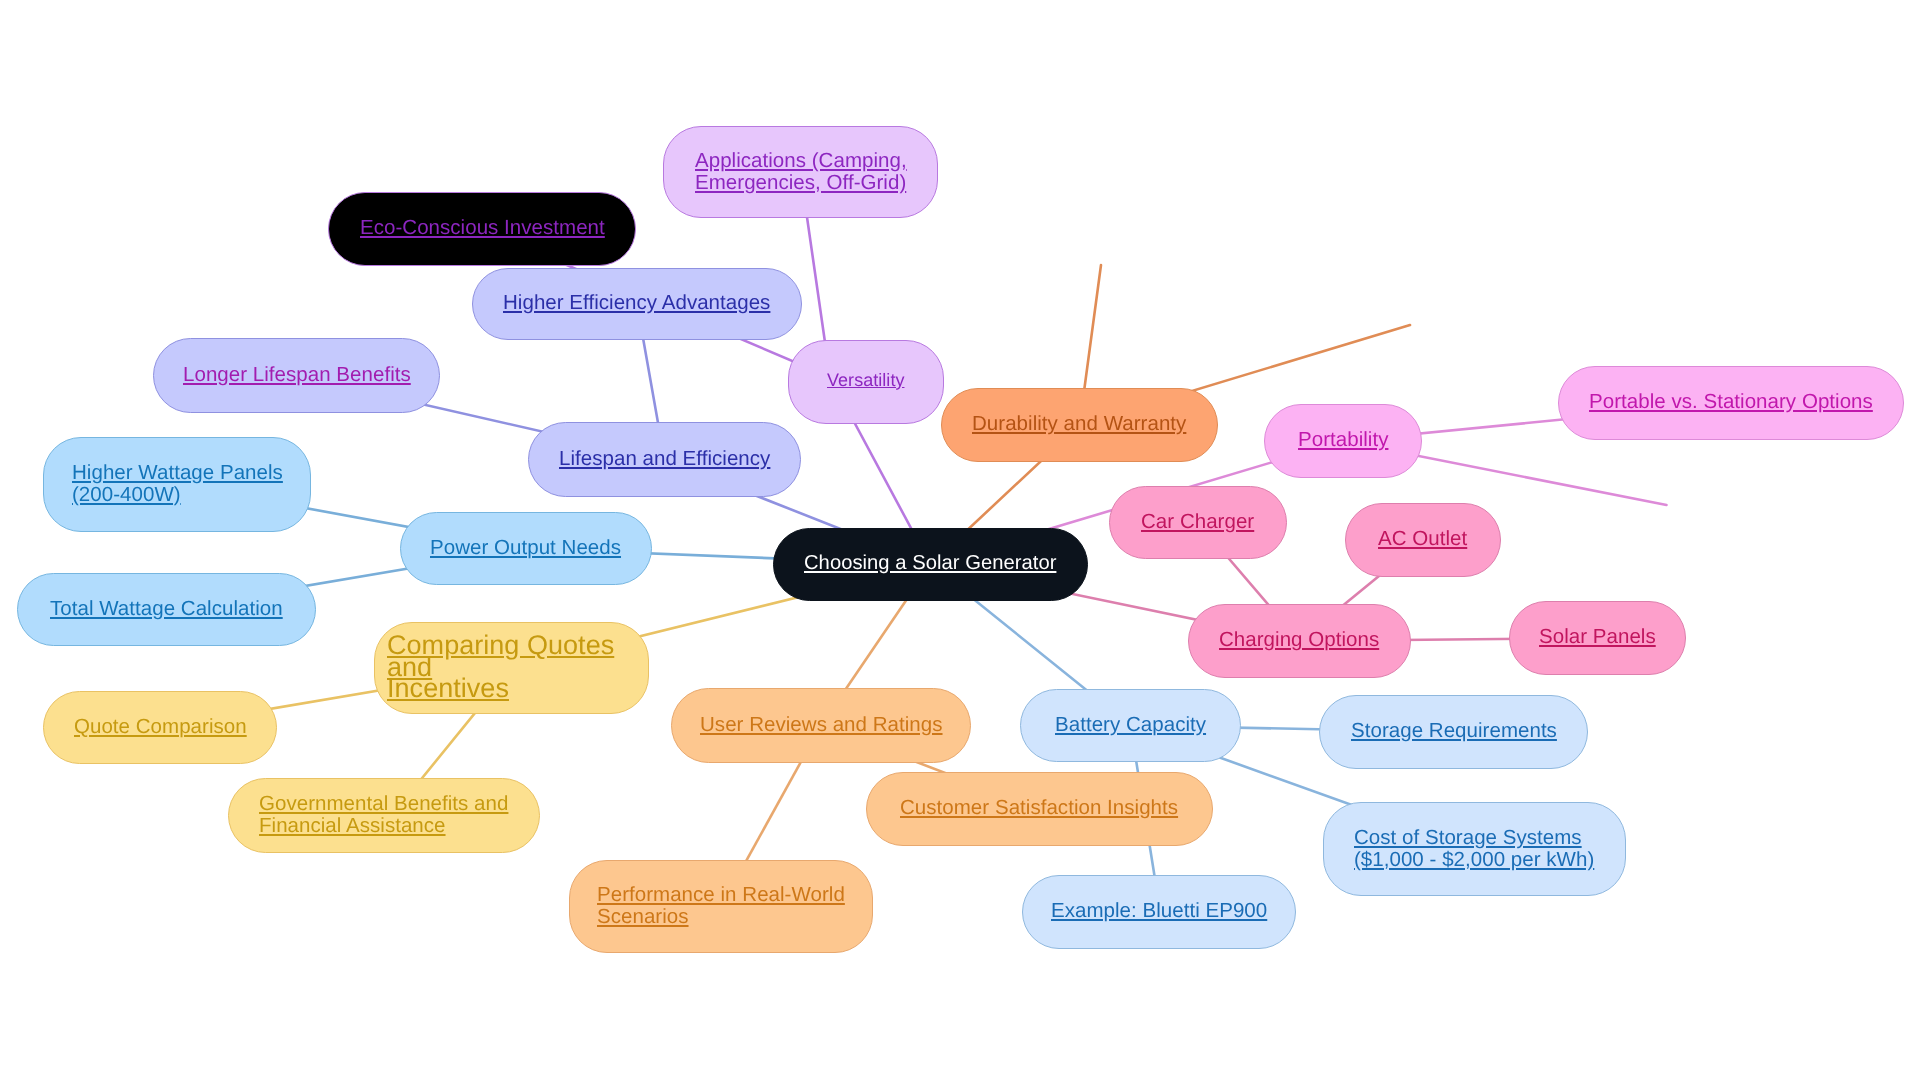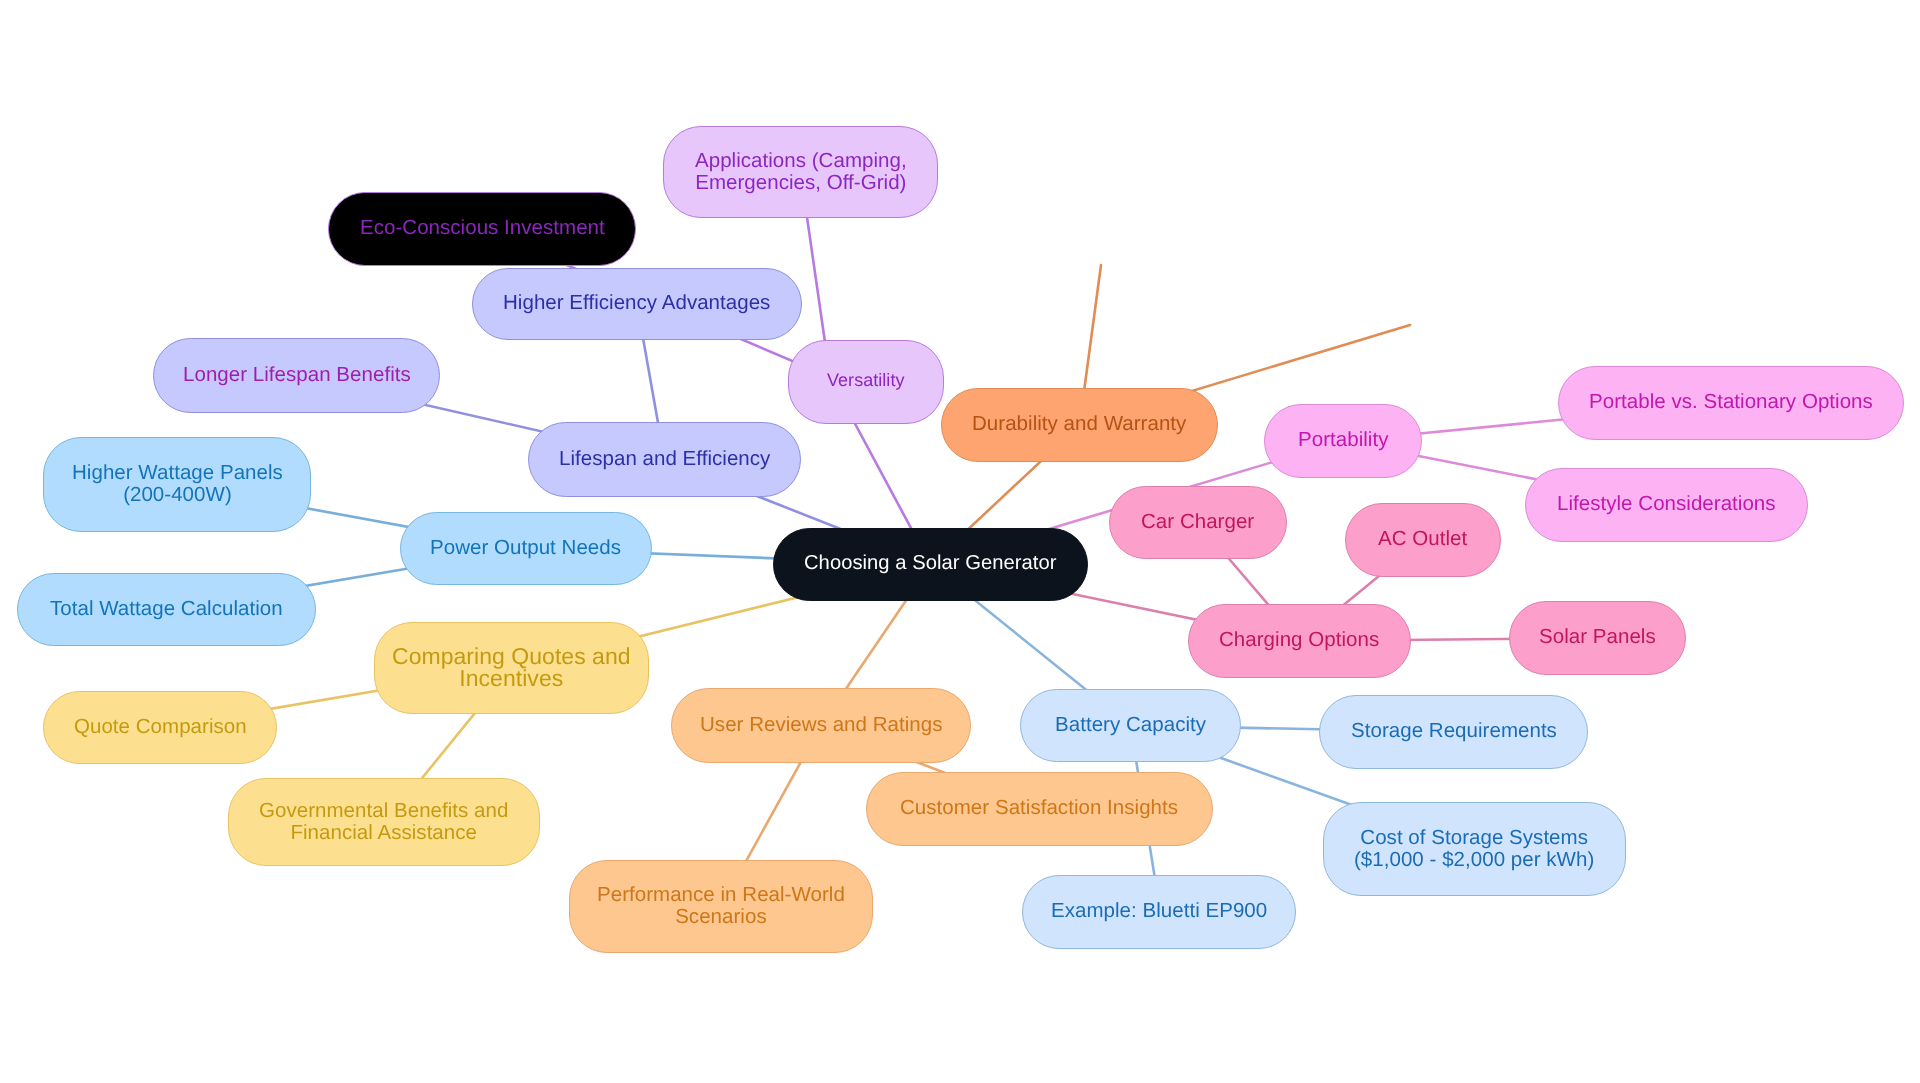--- a/index.html
+++ b/index.html
@@ -6,22 +6,22 @@
   html,body{margin:0;padding:0;background:#ffffff;}
   body{width:1920px;height:1083px;overflow:hidden;
        font-family:"Liberation Sans",sans-serif;
        -webkit-font-smoothing:antialiased;
        -moz-osx-font-smoothing:grayscale;
        text-rendering:geometricPrecision;}
   #canvas{position:relative;width:1920px;height:1083px;background:#ffffff;overflow:hidden;}
   svg.edges{position:absolute;left:0;top:0;width:1920px;height:1083px;pointer-events:none;}
   #nodelayer{position:absolute;left:0;top:0;width:1920px;height:1083px;}
   .node{position:absolute;box-sizing:border-box;display:flex;align-items:center;
-        justify-content:center;text-align:center;border-radius:38px;
-        border:1.3px solid transparent;padding:0 12px;}
+        justify-content:center;border-radius:38px;
+        border:1.3px solid transparent;padding:0 12px;text-decoration:underline;}
   .node .lbl{display:block;position:relative;top:-1px;
              transform:translateZ(0);will-change:transform;
              line-height:21.5px;white-space:pre-line;letter-spacing:0.04px;}
 </style>
 </head>
 <body>
 
 <div id="canvas">
   <svg class="edges" id="edgesvg" viewBox="0 0 1920 1083">
       <line id="edge-proto" style="display:none"></line>
@@ -90,23 +90,20 @@
       </div>
     <div class="node" style="left: 941px; top: 388px; width: 277px; height: 74px; background: rgb(253, 164, 113); border-color: rgb(224, 140, 85); color: rgb(180, 83, 20); font-size: 20.5px;">
         <span class="lbl">Durability and Warranty</span>
       </div>
     <div class="node" style="left: 1264px; top: 404px; width: 158px; height: 74px; background: rgb(252, 178, 243); border-color: rgb(221, 138, 216); color: rgb(193, 23, 172); font-size: 20.5px;">
         <span class="lbl">Portability</span>
       </div>
     <div class="node" style="left: 1558px; top: 366px; width: 346px; height: 74px; background: rgb(252, 178, 243); border-color: rgb(221, 138, 216); color: rgb(193, 23, 172); font-size: 20.5px;">
         <span class="lbl">Portable vs. Stationary Options</span>
       </div>
-    <div class="node" style="left: 1525px; top: 468px; width: 283px; height: 74px; background: rgb(252, 178, 243); border-color: rgb(221, 138, 216); color: rgb(193, 23, 172); font-size: 20.5px;">
-        <span class="lbl">Lifestyle Considerations</span>
-      </div>
     <div class="node" style="left: 1188px; top: 604px; width: 223px; height: 74px; background: rgb(253, 159, 203); border-color: rgb(221, 127, 173); color: rgb(193, 21, 94); font-size: 20.5px;">
         <span class="lbl">Charging Options</span>
       </div>
     <div class="node" style="left: 1109px; top: 486px; width: 178px; height: 73px; background: rgb(253, 159, 203); border-color: rgb(221, 127, 173); color: rgb(193, 21, 94); font-size: 20.5px;">
         <span class="lbl">Car Charger</span>
       </div>
     <div class="node" style="left: 1345px; top: 503px; width: 156px; height: 74px; background: rgb(253, 159, 203); border-color: rgb(221, 127, 173); color: rgb(193, 21, 94); font-size: 20.5px;">
         <span class="lbl">AC Outlet</span>
       </div>
     <div class="node" style="left: 1509px; top: 601px; width: 177px; height: 74px; background: rgb(253, 159, 203); border-color: rgb(221, 127, 173); color: rgb(193, 21, 94); font-size: 20.5px;">
@@ -128,25 +125,25 @@
     <div class="node" style="left: 671px; top: 688px; width: 300px; height: 75px; background: rgb(253, 199, 143); border-color: rgb(232, 168, 110); color: rgb(205, 119, 24); font-size: 20.5px;">
         <span class="lbl">User Reviews and Ratings</span>
       </div>
     <div class="node" style="left: 866px; top: 772px; width: 347px; height: 74px; background: rgb(253, 199, 143); border-color: rgb(232, 168, 110); color: rgb(205, 119, 24); font-size: 20.5px;">
         <span class="lbl">Customer Satisfaction Insights</span>
       </div>
     <div class="node" style="left: 569px; top: 860px; width: 304px; height: 93px; background: rgb(253, 199, 143); border-color: rgb(232, 168, 110); color: rgb(205, 119, 24); font-size: 20.5px;">
         <span class="lbl">Performance in Real-World
 Scenarios</span>
       </div>
-    <div class="node" style="left: 374px; top: 622px; width: 275px; height: 92px; background: rgb(252, 224, 143); border-color: rgb(233, 194, 100); color: rgb(198, 154, 16); font-size: 23px;">
+    <div class="node" style="left: 374px; top: 622px; width: 275px; height: 92px; background: rgb(252, 224, 143); border-color: rgb(233, 194, 100); color: rgb(198, 154, 16); font-size: 27px;">
         <span class="lbl">Comparing Quotes and
 Incentives</span>
       </div>
     <div class="node" style="left: 43px; top: 691px; width: 234px; height: 73px; background: rgb(252, 224, 143); border-color: rgb(233, 194, 100); color: rgb(198, 154, 16); font-size: 20.5px;">
         <span class="lbl">Quote Comparison</span>
       </div>
-    <div class="node" style="left: 228px; top: 778px; width: 312px; height: 88px; background: rgb(252, 224, 143); border-color: rgb(233, 194, 100); color: rgb(198, 154, 16); font-size: 20.5px;">
+    <div class="node" style="left: 228px; top: 778px; width: 312px; height: 75px; background: rgb(252, 224, 143); border-color: rgb(233, 194, 100); color: rgb(198, 154, 16); font-size: 20.5px;">
         <span class="lbl">Governmental Benefits and
 Financial Assistance</span>
       </div>
   </div>
 </div>
 
 </body></html>

